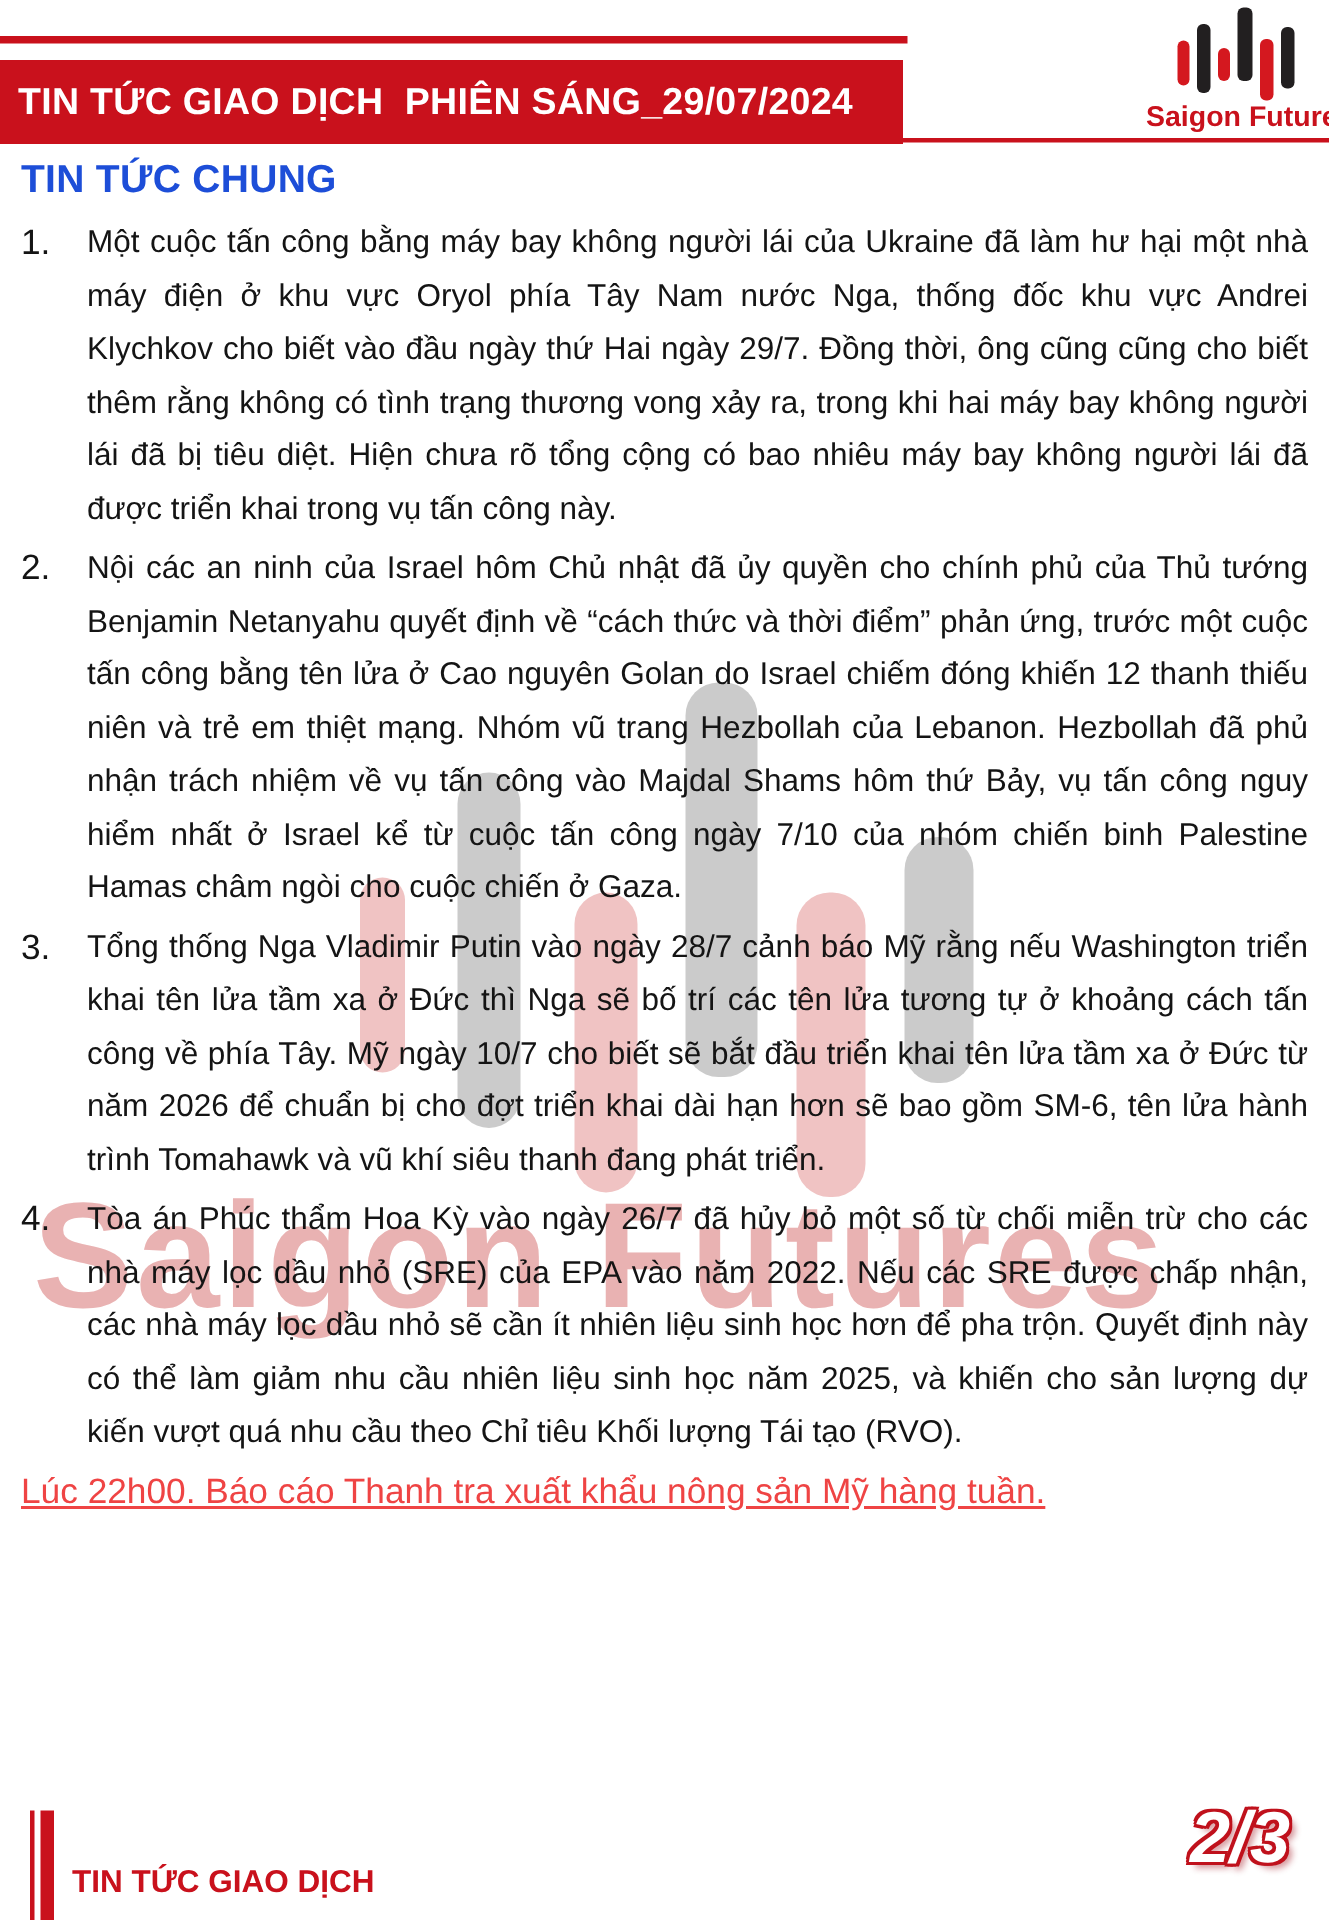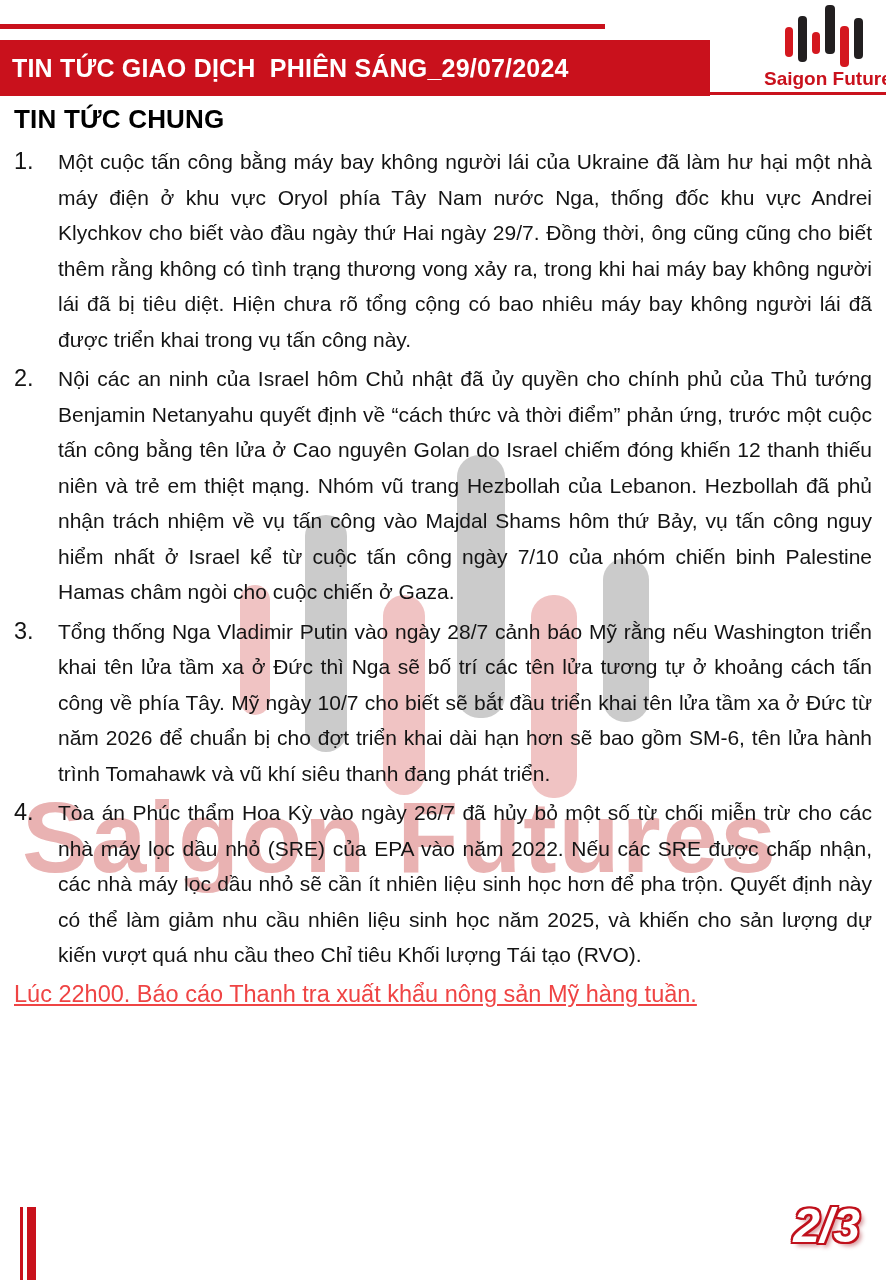--- a/index.html
+++ b/index.html
@@ -3,21 +3,21 @@
 <meta charset="utf-8">
 <style>
   html, body { margin:0; padding:0; background:#ffffff; }
   .page {
     position:relative; width:886px; height:1280px; background:#ffffff;
     font-family:"Liberation Sans", sans-serif; overflow:hidden;
   }
   
   .top-line { position:absolute; left:0; top:24px; width:605px; height:5px; background:#C9111C; }
   .banner {
-    position:absolute; left:0; top:40px; width:710px; height:56px; background:#C9111C;
+    position:absolute; left:0; top:40px; width:602px; height:56px; background:#C9111C;
     color:#ffffff; font-weight:bold; font-size:25px; display:flex; align-items:center;
     padding-left:12px; box-sizing:border-box; white-space:pre; letter-spacing:0.2px;
   }
   .right-line { position:absolute; left:602px; top:92px; width:284px; height:3px; background:#C9111C; }
   .logo { position:absolute; left:764px; top:5px; width:120px; text-align:center; }
   .logo-bars { display:flex; justify-content:center; align-items:flex-start; gap:5px; height:63px; }
   .lbar { width:8px; border-radius:4px; }
   .lb1 { margin-top:22px; height:30px; background:#D4181F; }
   .lb2 { margin-top:11px; height:46px; background:#221f20; width:9px; }
   .lb3 { margin-top:27px; height:22px; background:#D4181F; }
@@ -33,21 +33,21 @@
   .wb4 { left:457px; top:455px; width:48px; height:263px; background:#cbcbcb; }
   .wb5 { left:531px; top:595px; width:46px; height:203px; background:#f0c3c3; }
   .wb6 { left:603px; top:558px; width:46px; height:164px; background:#cbcbcb; }
   .wm-text {
     position:absolute; z-index:0; left:22px; top:780px; width:856px;
     font-size:100px; font-weight:bold; letter-spacing:2px; white-space:nowrap;
     color:#e9b2b2;
   }
   
   .content { position:absolute; left:14px; top:104px; width:858px; z-index:2; }
-  .section-title { color:#000000; font-size:26px; font-weight:bold; margin:0 0 9px 0; letter-spacing:0.2px; }
+  .section-title { color:#1d4ed8; font-size:26px; font-weight:bold; margin:0 0 9px 0; letter-spacing:0.2px; }
   .section-title.second { margin-top:14px; margin-bottom:7px; }
   .news-list { margin:0; padding:0; }
   .news-item { display:flex; margin-bottom:4px; }
   .news-num { flex:0 0 44px; width:44px; font-size:23.5px; line-height:35.5px; color:#141414; }
   .news-text { flex:1; font-size:21px; line-height:35.5px; text-align:justify; color:#141414; }
   .event-line { font-size:23.5px; line-height:34px; color:#ef4444; margin:0;text-decoration:underline; }
   
   .footer-bar-thin  { position:absolute; left:20px; top:1207px; width:3px; height:73px; background:#C9111C; z-index:3; }
   .footer-bar-thick { position:absolute; left:27px; top:1207px; width:9px; height:73px; background:#C9111C; z-index:3; }
   .footer-company  { position:absolute; left:48px; top:1212px; font-size:21px; font-weight:bold; color:#8a8a8a; z-index:3; }
@@ -112,15 +112,16 @@
         <span class="news-num">4.</span>
         <span class="news-text">Tòa án Phúc thẩm Hoa Kỳ vào ngày 26/7 đã hủy bỏ một số từ chối miễn trừ cho các nhà máy lọc dầu nhỏ (SRE) của EPA vào năm 2022. Nếu các SRE được chấp nhận, các nhà máy lọc dầu nhỏ sẽ cần ít nhiên liệu sinh học hơn để pha trộn. Quyết định này có thể làm giảm nhu cầu nhiên liệu sinh học năm 2025, và khiến cho sản lượng dự kiến vượt quá nhu cầu theo Chỉ tiêu Khối lượng Tái tạo (RVO).</span>
       </div>
     </div>
 
     <p class="event-line">Lúc 22h00. Báo cáo Thanh tra xuất khẩu nông sản Mỹ hàng tuần.</p>
   </div>
 
   <div class="footer-bar-thin"></div>
   <div class="footer-bar-thick"></div>
+  <div class="footer-bulletin">TIN TỨC GIAO DỊCH</div>
   <div class="page-number">2/3</div>
 
 </div>
 
 </body></html>

